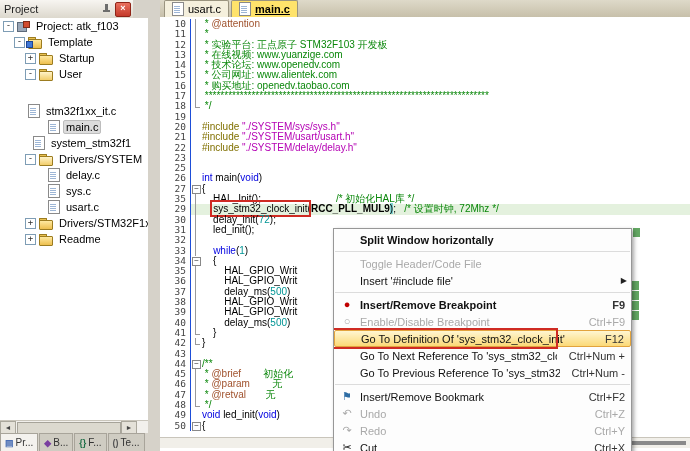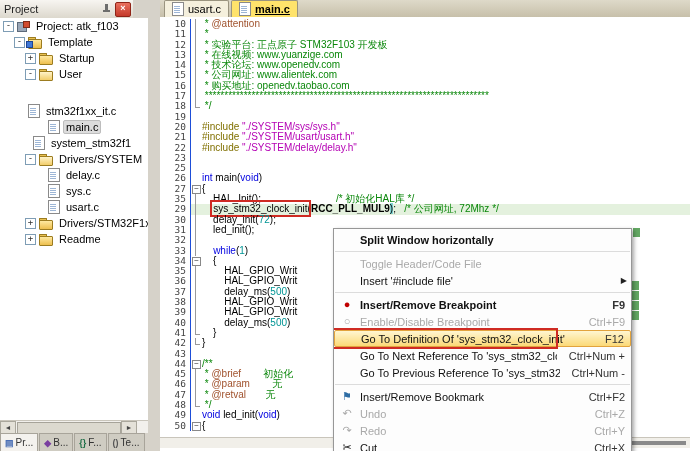--- a/index.html
+++ b/index.html
@@ -314,21 +314,21 @@
         <span class="lcode"><span class="seg pl">{</span></span>
       </div>
       <div class="crow">
         <span class="lnum">35</span>
         <span class="fold fline"></span>
         <span class="lcode"><span class="seg pl">    HAL_Init();                           </span><span class="seg cm">/* 初始化HAL库 */</span></span>
       </div>
       <div class="crow hl">
         <span class="lnum">29</span>
         <span class="fold fline"></span>
-        <span class="lcode"><span class="seg pl">    </span><span class="seg box">sys_stm32_clock_init</span><span class="seg pl">(</span><span class="seg b">RCC_PLL_MUL9</span><span class="seg match">)</span><span class="seg pl">;   </span><span class="seg cm">/* 公司网址, 72Mhz */</span></span>
+        <span class="lcode"><span class="seg pl">    </span><span class="seg box">sys_stm32_clock_init</span><span class="seg pl">(</span><span class="seg b">RCC_PLL_MUL9</span><span class="seg match">)</span><span class="seg pl">;   </span><span class="seg cm">/* 设置时钟, 72Mhz */</span></span>
       </div>
       <div class="crow">
         <span class="lnum">30</span>
         <span class="fold fline"></span>
         <span class="lcode"><span class="seg pl">    delay_init(</span><span class="seg num">72</span><span class="seg pl">);</span></span>
       </div>
       <div class="crow">
         <span class="lnum">31</span>
         <span class="fold fline"></span>
         <span class="lcode"><span class="seg pl">    led_init();</span></span>

